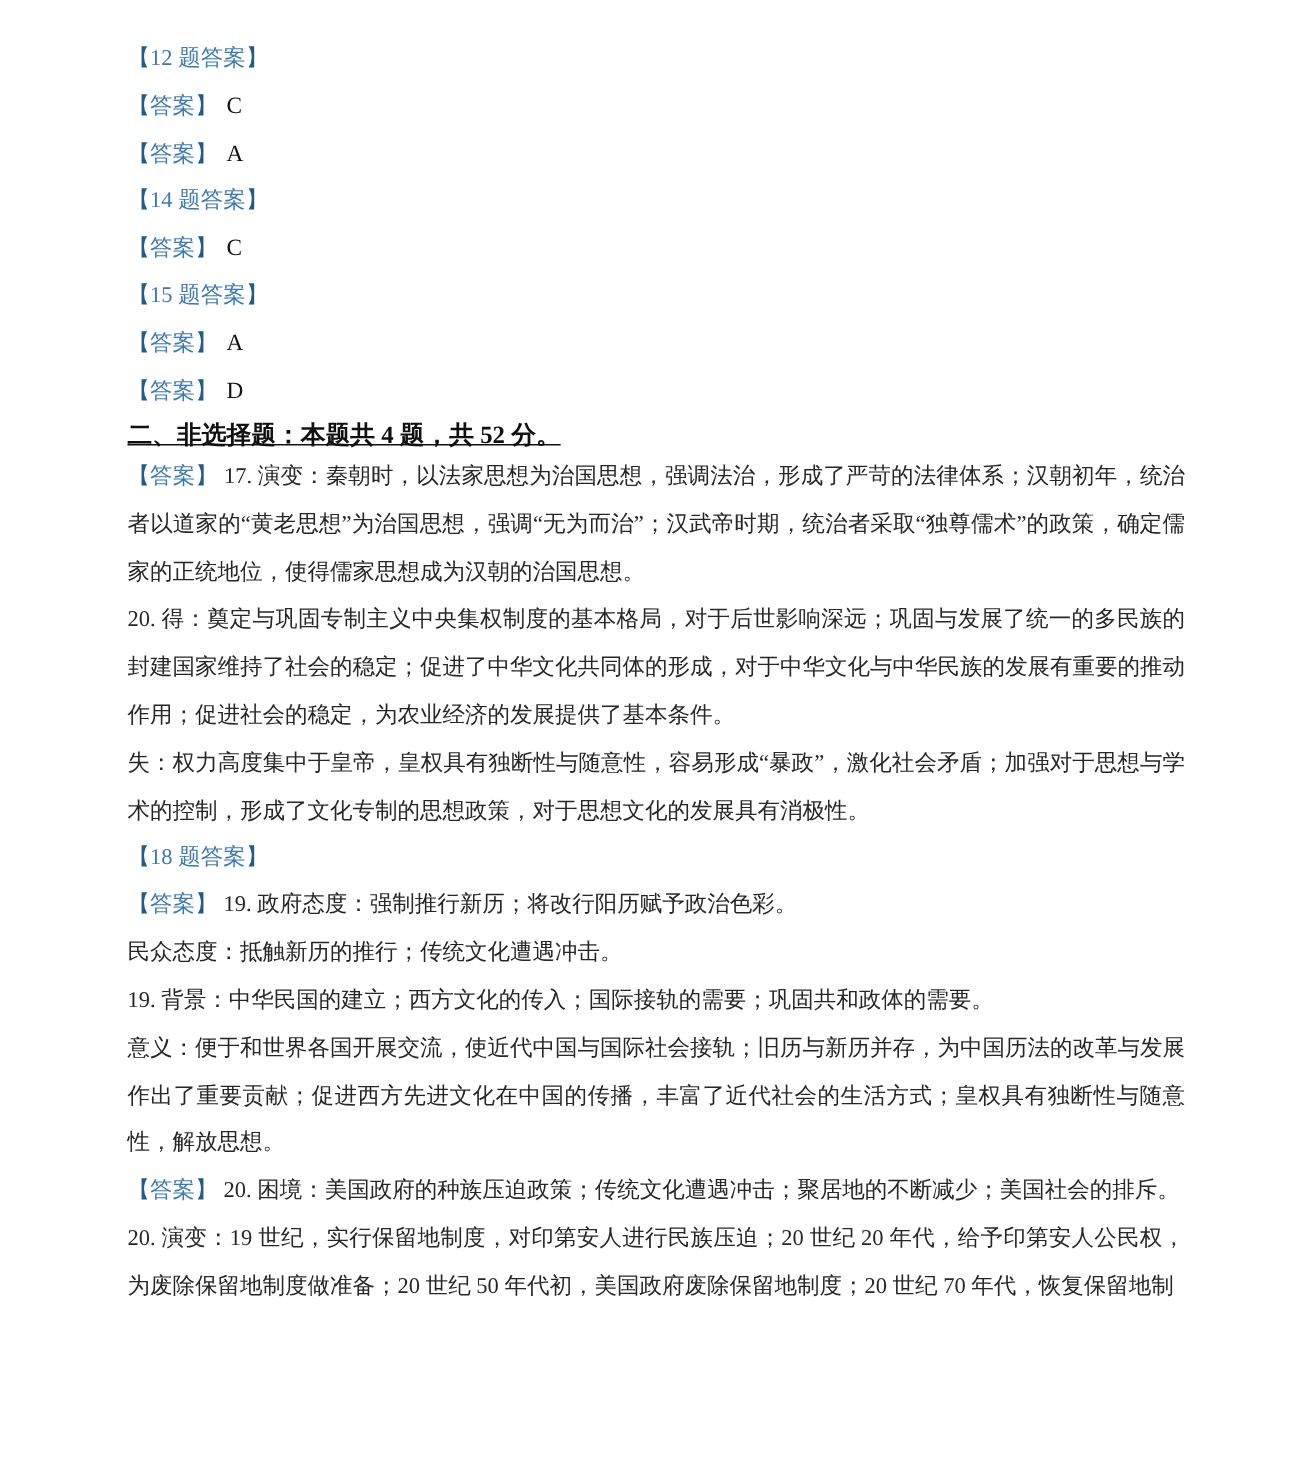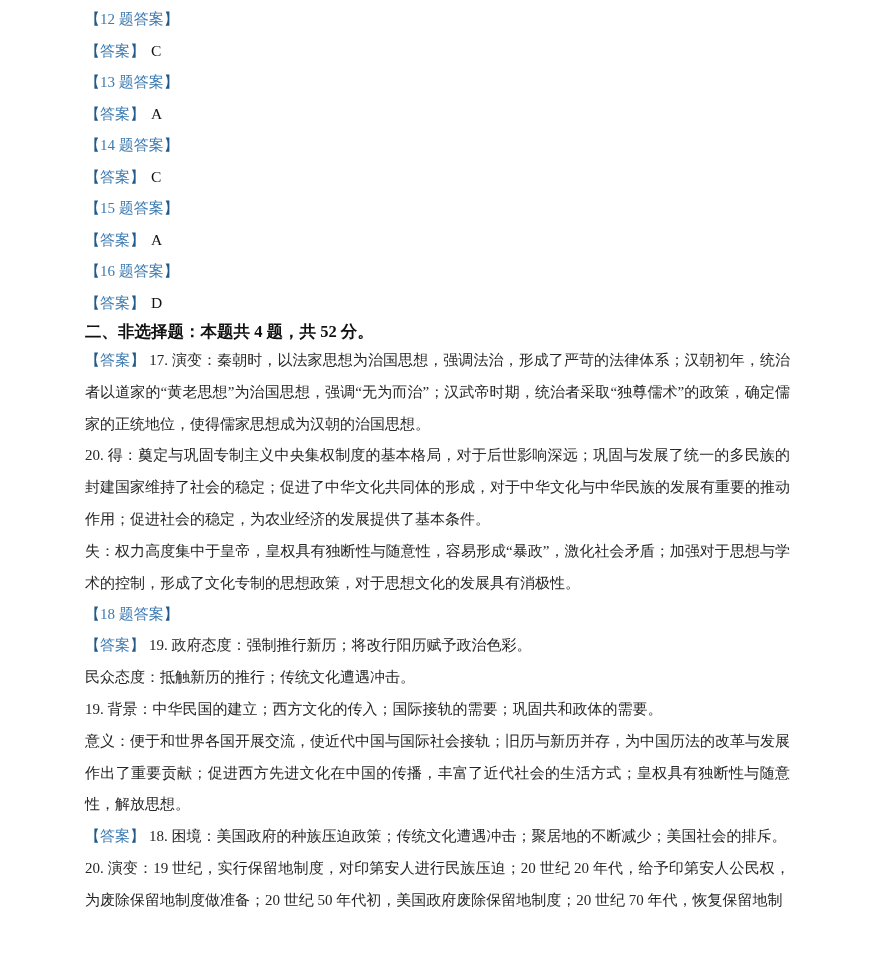--- a/index.html
+++ b/index.html
@@ -13,21 +13,21 @@
     width:872px;height:979px;
     background:var(--bg);
     overflow:hidden;
     font-family:"Liberation Serif","DejaVu Serif",serif;
     color:var(--text);
     -webkit-font-smoothing:antialiased;
   }
   .doc{
     box-sizing:border-box;
     width:872px;height:979px;
-    padding:4px 82px 0 85px;
+    padding:24px 82px 0 85px;
   }
   
   .cline{
     font-size:15px;
     line-height:31px;
     white-space:nowrap;
   }
   .blabel{color:var(--label-blue);}
   .blabel .bk{color:var(--bracket-blue);}
   .ansletter{
@@ -35,58 +35,57 @@
     margin-left:6px;
     font-size:15.5px;
   }
   .heading{
     margin:0;
     font-size:16.5px;
     font-weight:bold;
     color:#101010;
     line-height:26px;
     font-family:"Liberation Serif","DejaVu Serif",serif;
+    text-decoration:underline;
   }
   .para{
     margin:0;
     font-size:15px;
     line-height:31.8px;
     text-align:justify;
     color:var(--text);
   }
   .para .prefix{margin-right:4px;margin-top:24px;}
 </style>
 </head>
 <body>
 
 <div class="doc">
 
   <div class="cline"><span class="blabel"><span class="bk">【</span>12 题答案<span class="bk">】</span></span></div>
   <div class="cline"><span class="blabel"><span class="bk">【</span>答案<span class="bk">】</span></span><span class="ansletter">C</span></div>
 
-  <div class="cline"><span class="blabel"><span class="bk">【</span>13 题答案<span class="bk">】</span></span></div>
   <div class="cline"><span class="blabel"><span class="bk">【</span>答案<span class="bk">】</span></span><span class="ansletter">A</span></div>
 
   <div class="cline"><span class="blabel"><span class="bk">【</span>14 题答案<span class="bk">】</span></span></div>
   <div class="cline"><span class="blabel"><span class="bk">【</span>答案<span class="bk">】</span></span><span class="ansletter">C</span></div>
 
   <div class="cline"><span class="blabel"><span class="bk">【</span>15 题答案<span class="bk">】</span></span></div>
   <div class="cline"><span class="blabel"><span class="bk">【</span>答案<span class="bk">】</span></span><span class="ansletter">A</span></div>
 
-  <div class="cline"><span class="blabel"><span class="bk">【</span>16 题答案<span class="bk">】</span></span></div>
   <div class="cline"><span class="blabel"><span class="bk">【</span>答案<span class="bk">】</span></span><span class="ansletter">D</span></div>
 
   <h2 class="heading">二、非选择题：本题共 4 题，共 52 分。</h2>
 
   <p class="para"><span class="blabel prefix"><span class="bk">【</span>答案<span class="bk">】</span></span><span>17. 演变：秦朝时，以法家思想为治国思想，强调法治，形成了严苛的法律体系；汉朝初年，统治者以道家的“黄老思想”为治国思想，强调“无为而治”；汉武帝时期，统治者采取“独尊儒术”的政策，确定儒家的正统地位，使得儒家思想成为汉朝的治国思想。</span></p>
   <p class="para">20. 得：奠定与巩固专制主义中央集权制度的基本格局，对于后世影响深远；巩固与发展了统一的多民族的封建国家维持了社会的稳定；促进了中华文化共同体的形成，对于中华文化与中华民族的发展有重要的推动作用；促进社会的稳定，为农业经济的发展提供了基本条件。</p>
   <p class="para">失：权力高度集中于皇帝，皇权具有独断性与随意性，容易形成“暴政”，激化社会矛盾；加强对于思想与学术的控制，形成了文化专制的思想政策，对于思想文化的发展具有消极性。</p>
 
   <div class="cline"><span class="blabel"><span class="bk">【</span>18 题答案<span class="bk">】</span></span></div>
   <p class="para"><span class="blabel prefix"><span class="bk">【</span>答案<span class="bk">】</span></span><span>19. 政府态度：强制推行新历；将改行阳历赋予政治色彩。</span></p>
   <p class="para">民众态度：抵触新历的推行；传统文化遭遇冲击。</p>
   <p class="para">19. 背景：中华民国的建立；西方文化的传入；国际接轨的需要；巩固共和政体的需要。</p>
   <p class="para">意义：便于和世界各国开展交流，使近代中国与国际社会接轨；旧历与新历并存，为中国历法的改革与发展作出了重要贡献；促进西方先进文化在中国的传播，丰富了近代社会的生活方式；皇权具有独断性与随意性，解放思想。</p>
 
-  <p class="para"><span class="blabel prefix"><span class="bk">【</span>答案<span class="bk">】</span></span><span>18. 困境：美国政府的种族压迫政策；传统文化遭遇冲击；聚居地的不断减少；美国社会的排斥。</span></p>
+  <p class="para"><span class="blabel prefix"><span class="bk">【</span>答案<span class="bk">】</span></span><span>20. 困境：美国政府的种族压迫政策；传统文化遭遇冲击；聚居地的不断减少；美国社会的排斥。</span></p>
   <p class="para">20. 演变：19 世纪，实行保留地制度，对印第安人进行民族压迫；20 世纪 20 年代，给予印第安人公民权，为废除保留地制度做准备；20 世纪 50 年代初，美国政府废除保留地制度；20 世纪 70 年代，恢复保留地制</p>
 
 </div>
 
 </body></html>

